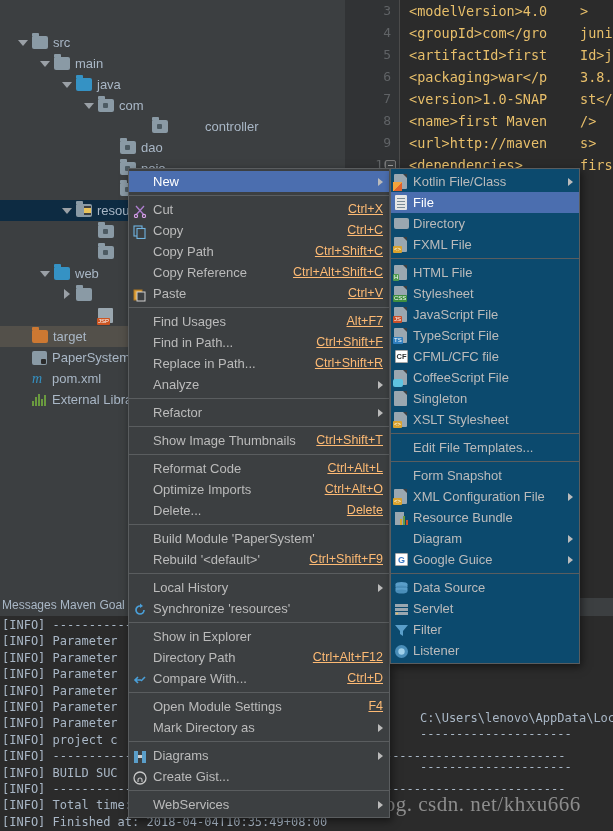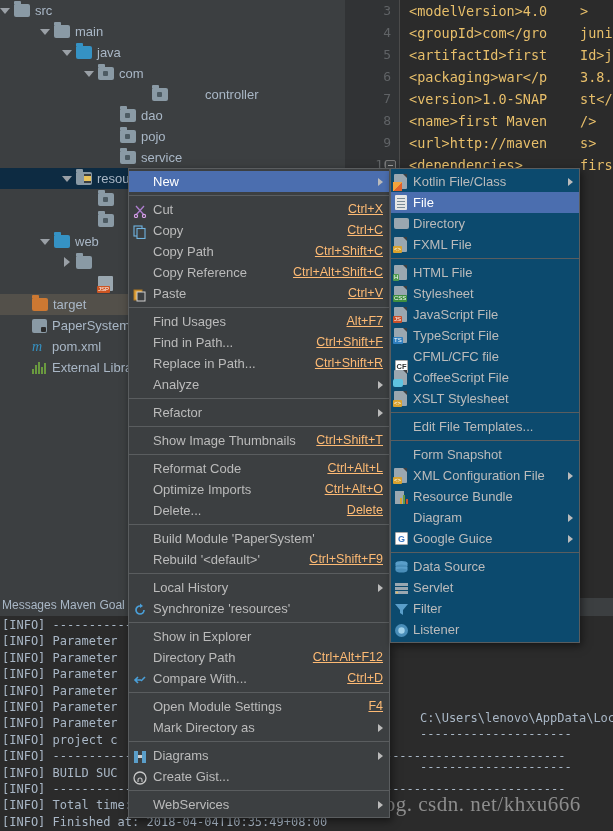--- a/index.html
+++ b/index.html
@@ -194,21 +194,21 @@
       </div>
     <div class="code-area" id="codearea"><div class="code-line tag">&lt;modelVersion&gt;4.0</div><div class="code-line tag">&lt;groupId&gt;com&lt;/gro</div><div class="code-line tag">&lt;artifactId&gt;first</div><div class="code-line tag">&lt;packaging&gt;war&lt;/p</div><div class="code-line tag">&lt;version&gt;1.0-SNAP</div><div class="code-line tag">&lt;name&gt;first Maven</div><div class="code-line tag">&lt;url&gt;http://maven</div><div class="code-line tag">&lt;dependencies&gt;</div></div>
     <div class="fold" style="top:160px"></div>
   </div>
 
   <div style="position:absolute;left:580px;top:0;width:33px;height:700px;background:#2b2b2b;
               font-family:'DejaVu Sans Mono',monospace;font-size:13.5px;color:#e8bf6a;
               white-space:pre;overflow:hidden;" id="rightfrags"><div class="code-line">&gt;</div><div class="code-line">juni</div><div class="code-line">Id&gt;j</div><div class="code-line">3.8.</div><div class="code-line">st&lt;/</div><div class="code-line">/&gt;</div><div class="code-line">s&gt;</div><div class="code-line">firs</div></div>
 
   <div class="tree" id="tree">
-      <div class="trow" style="">
+      <div class="trow" style="padding-left: 18px; margin-top: 32px;">
         <span class="arrow down"></span>
         <span class="ficon grey"></span>
         <span>src</span>
       </div>
       <div class="trow" style="padding-left: 40px;">
         <span class="arrow down"></span>
         <span class="ficon grey"></span>
         <span>main</span>
       </div>
       <div class="trow" style="padding-left: 62px;">
@@ -553,30 +553,36 @@
       <div class="mi">
         <span class="mico">
           <span class="fi">
             <span class="b" style="background: rgb(47, 127, 191); color: rgb(255, 255, 255);">TS</span>
           </span>
         </span>
         <span class="mlabel">TypeScript File</span>
       </div>
       <div class="mi">
         <span class="mico">
-          <span style="position:absolute;left:4px;top:1px;width:13px;height:13px;background:#fff;border:1px solid #aaa;border-radius:1px;color:#333;font-size:7.5px;line-height:12px;text-align:center;font-family:'Liberation Sans',sans-serif;font-weight:bold;margin-top:10px;">CF</span>
+          <span style="position:absolute;left:4px;top:1px;width:13px;height:13px;background:#fff;border:1px solid #aaa;border-radius:1px;color:#333;font-size:7.5px;line-height:12px;text-align:center;font-family:'Liberation Sans',sans-serif;font-weight:bold;">CF</span>
         </span>
         <span class="mlabel">CFML/CFC file</span>
       </div>
       <div class="mi">
         <span class="mico">
           <span class="fi"></span>
           <span style="position: absolute; left: 2px; bottom: -1px; width: 10px; height: 8px; background: rgb(95, 195, 224); border-radius: 2px;"></span>
         </span>
         <span class="mlabel">CoffeeScript File</span>
+      </div>
+      <div class="mi">
+        <span class="mico">
+          <span class="fi"></span>
+        </span>
+        <span class="mlabel">Singleton</span>
       </div>
       <div class="mi">
         <span class="mico">
           <span class="fi">
             <span class="b" style="background: rgb(217, 162, 46); color: rgb(255, 255, 255);">&lt;&gt;</span>
           </span>
         </span>
         <span class="mlabel">XSLT Stylesheet</span>
       </div>
       <div class="sep"></div>

